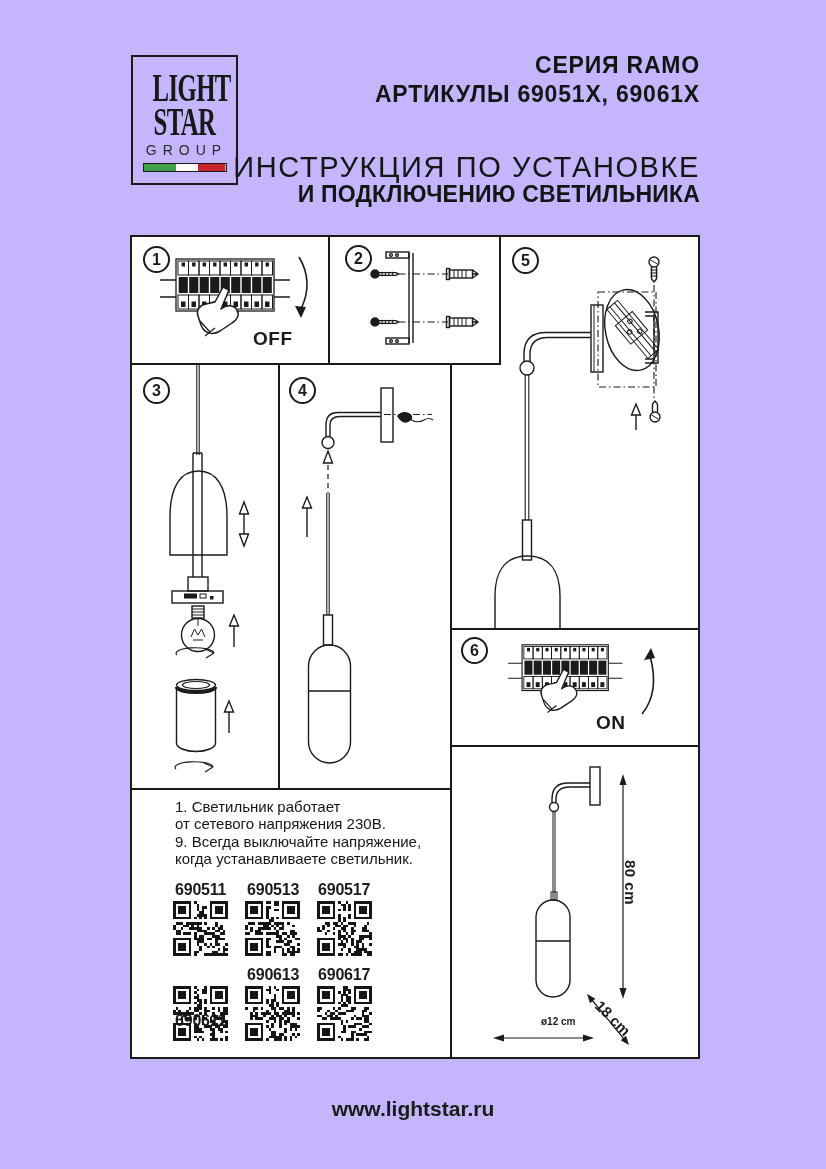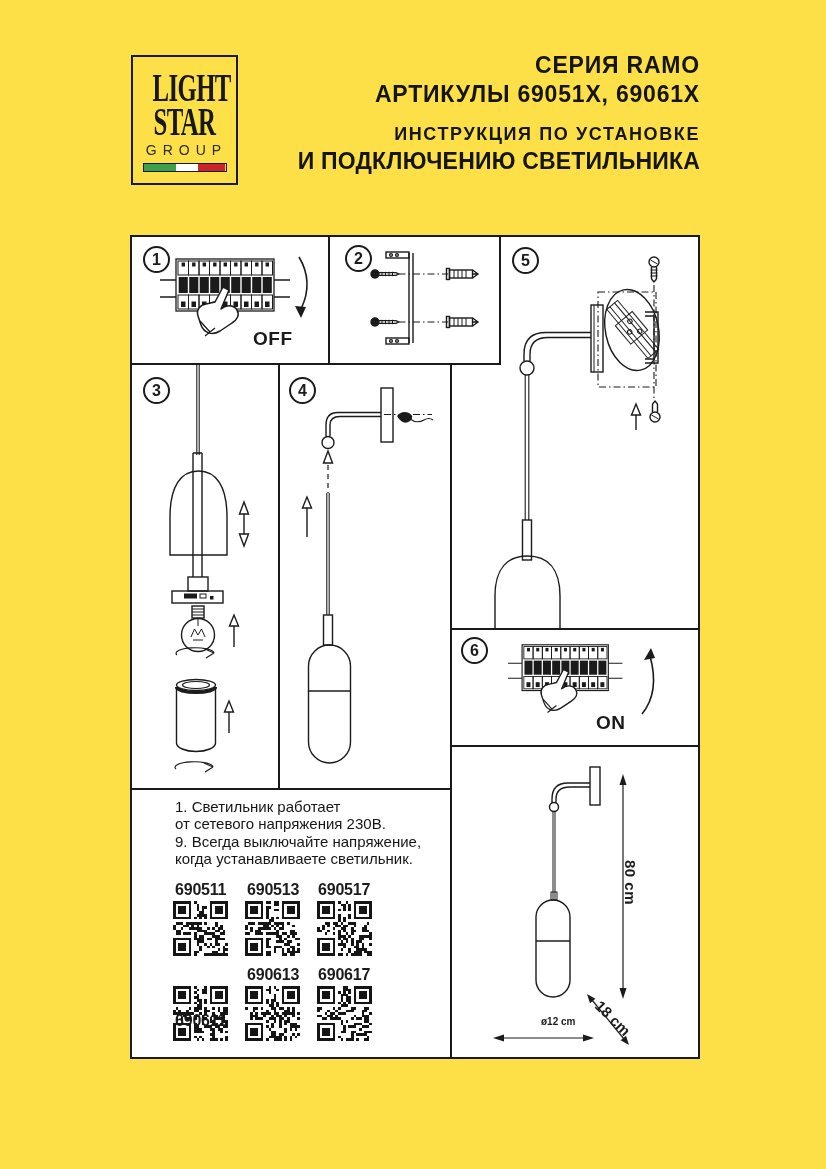--- a/index.html
+++ b/index.html
@@ -1,37 +1,37 @@
 <!DOCTYPE html>
 <html><head>
 <meta charset="utf-8">
 <style>
   html,body{margin:0;padding:0;background:#e8e8e8;}
-  .page{position:relative;width:826px;height:1169px;background:#fde047;overflow:hidden;
+  .page{position:relative;width:826px;height:1169px;background:#c4b5fd;overflow:hidden;
         font-family:"Liberation Sans",sans-serif;color:#1b1b1b;}
   .box{position:absolute;border:2px solid #1a1a1a;background:#fff;box-sizing:border-box;z-index:2;}
   .underbox{z-index:1;}
   .svgabs{position:absolute;z-index:3;}
   .numcircle{position:absolute;width:27px;height:27px;border:2px solid #1a1a1a;border-radius:50%;
              background:#fff;box-sizing:border-box;text-align:center;line-height:23px;
              font-size:16px;font-weight:bold;z-index:5;}
   .lbl{position:absolute;z-index:5;font-weight:bold;white-space:nowrap;}
   .switch-lbl{font-size:19px;letter-spacing:0.5px;}
   
   .logo-box{position:absolute;left:131px;top:55px;width:107px;height:130px;border:2px solid #1a1a1a;
             box-sizing:border-box;text-align:center;padding-top:14px;z-index:2;}
   .logo-word{font-family:"Liberation Serif",serif;font-weight:bold;font-size:40px;line-height:34px;
              transform:scaleX(0.62);transform-origin:50% 50%;letter-spacing:-1px;color:#181818;}
   .logo-group{font-size:14px;letter-spacing:6px;margin-top:3px;margin-left:4px;color:#2b2b2b;}
   .logo-flag{width:84px;height:9px;border:1px solid #1a1a1a;margin:5px auto 0;display:flex;box-sizing:border-box;}
   .logo-flag span{height:100%;}
   
   .title-block{position:absolute;right:126px;top:51px;text-align:right;z-index:2;color:#151515;}
   .title-line{font-weight:bold;font-size:23px;line-height:29px;letter-spacing:0.8px;}
-  .title-sub1{font-weight:bold;font-size:18px;line-height:27px;letter-spacing:1.6px;margin-top:12px;}
+  .title-sub1{font-weight:normal;font-size:29px;line-height:27px;letter-spacing:1.6px;margin-top:45px;}
   .title-sub2{font-weight:bold;font-size:23px;line-height:27px;letter-spacing:0.2px;}
   
   .notes{position:absolute;left:175px;top:798px;font-size:15px;line-height:17.4px;color:#161616;z-index:5;}
   .article-label{position:absolute;font-weight:bold;font-size:16px;letter-spacing:-0.2px;z-index:5;}
   .qr{position:absolute;width:55px;height:55px;z-index:5;}
   
   .dim-80{position:absolute;left:622px;top:860px;writing-mode:vertical-rl;font-weight:bold;
           font-size:15px;letter-spacing:0.5px;z-index:5;}
   .dim-18{position:absolute;left:604px;top:997px;transform:rotate(45deg);transform-origin:left top;
           font-weight:bold;font-size:15px;z-index:5;}
@@ -1610,14 +1610,15 @@
       <rect x="6" y="20" width="1" height="1"></rect>
       <rect x="9" y="20" width="1" height="1"></rect>
       <rect x="11" y="20" width="1" height="1"></rect>
       <rect x="12" y="20" width="1" height="1"></rect>
       <rect x="13" y="20" width="1" height="1"></rect>
       <rect x="15" y="20" width="1" height="1"></rect>
       <rect x="18" y="20" width="1" height="1"></rect>
       <rect x="19" y="20" width="1" height="1"></rect>
     </svg>
 
+  <div class="footer-url">www.lightstar.ru</div>
 
 </div>
 
 </body></html>

